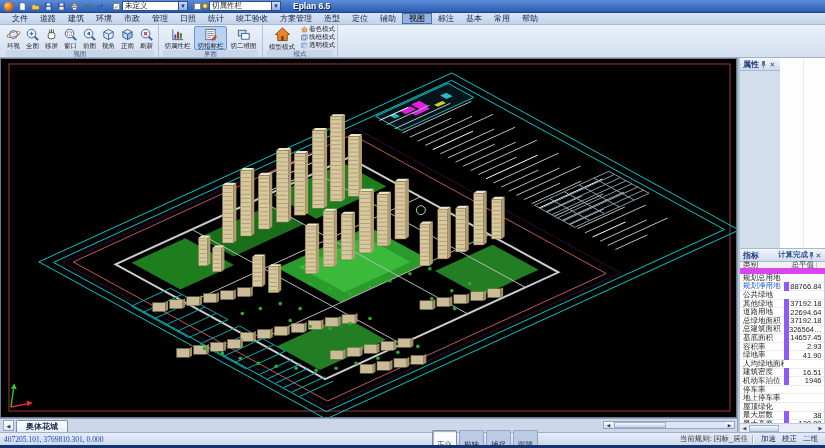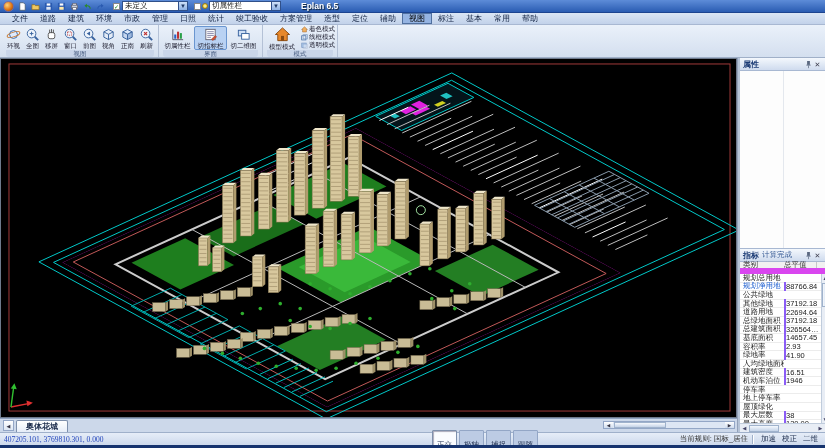--- a/index.html
+++ b/index.html
@@ -10,21 +10,21 @@
 .appicon{width:11px;height:11px;border-radius:50%;background:radial-gradient(circle at 35% 35%,#ffd27a,#e07818 55%,#8a3c08);border:1px solid #7a6a9a;margin-right:3px}
 .qaicons{display:flex;align-items:center;gap:2px;margin-right:5px}
 .qa{width:11px;height:11px;display:flex;align-items:center;justify-content:center;border-radius:2px}
 .qa svg{width:9px;height:9px}
 .combo{height:10px;background:#fff;border:1px solid #30508a;display:flex;align-items:center;font-size:7.5px;color:#222;margin-right:4px}
 .combo .cval{flex:1;padding:0 2px;white-space:nowrap;overflow:hidden}
 .combo .carr{width:9px;height:100%;background:linear-gradient(#cfe0f8,#8fb2e4);border-left:1px solid #30508a;font-size:6px;color:#203a66;text-align:center;line-height:9px}
 .chk{width:7px;height:7px;background:#fff;border:1px solid #888;font-size:6px;line-height:7px;color:#1a8a1a;text-align:center;margin:0 2px}
 .swatch{width:7px;height:7px;background:#fff;border:1px solid #888;margin:0 1px 0 2px}
 .bulb{width:6px;height:6px;border-radius:50%;background:radial-gradient(#fff8b0,#e8c020);border:1px solid #a08010;margin-right:1px}
-.wtitle{color:#fff;font-size:8.5px;font-weight:bold;margin-left:16px;text-shadow:1px 1px 1px #123}
+.wtitle{color:#fff;font-size:8.5px;font-weight:bold;margin-left:8px;text-shadow:1px 1px 1px #123}
 
 .menubar{height:12px;background:linear-gradient(#dbe6f5,#c2d2ea);display:flex;align-items:flex-end;padding-left:6px;border-bottom:1px solid #a8b8d2}
 .mitm{font-size:8px;color:#102040;padding:0 6px;height:11px;line-height:11px;cursor:default}
 .mitm.active{background:#95b4e2;border:1px solid #50709f;line-height:9px;color:#000}
 
 .ribbon{height:33px;background:linear-gradient(#eaf1fa,#d4dfef);display:flex;align-items:stretch;border-bottom:1px solid #a0b0c8;padding-left:2px}
 .rgroup{display:flex;flex-direction:column;border-right:1px solid #b4c1d6;padding:0 2px}
 .rbuttons{height:25px;display:flex;align-items:center}
 .rglabel{height:7px;background:#c9d5e9;border-radius:0 0 3px 3px;font-size:6.5px;line-height:7px;text-align:center;color:#44597e;margin:0 2px}
 .rbtn{width:19px;display:flex;flex-direction:column;align-items:center;justify-content:center;border:1px solid transparent;border-radius:2px;cursor:default}
@@ -47,35 +47,35 @@
 .tabrow{height:14px;background:#ccd8ea;border-top:1px solid #8fa2bf;display:flex;align-items:center;padding-left:3px}
 .tabnav{width:11px;height:11px;margin:0 2px 1px 0;background:linear-gradient(#fff,#dce6f4);border:1px solid #93a6c6;font-size:5px;color:#334;text-align:center;line-height:10px}
 .dtab{height:12px;background:linear-gradient(#ffffff,#e6edf8);border:1px solid #7e90ac;border-bottom:none;border-radius:2px 2px 0 0;padding:0 9px;font-size:8px;font-weight:bold;color:#1c2c4c;display:flex;align-items:center}
 .tabscroll{margin-left:auto;margin-right:2px;margin-bottom:2px;width:132px;height:8px;display:flex;border:1px solid #93a6c6;background:#dde6f4}
 .tsbtn{width:9px;font-size:4.5px;color:#334;text-align:center;line-height:7px;background:linear-gradient(#fff,#cfdcee)}
 .tsthumb{width:52px;background:linear-gradient(#f6f9fd,#c4d3e8);border:1px solid #9fb2cc;margin-left:1px}
 
 .splitter{width:3px;background:#b6c4d8;border-left:1px solid #93a2ba}
 .right{width:85px;display:flex;flex-direction:column;background:#d4dfee}
 .phead{height:13px;background:linear-gradient(#f4f8fd,#cfdbee);border-bottom:1px solid #a8b8d2;display:flex;align-items:center;padding:0 3px;font-size:8px;color:#1a3a74;font-weight:bold;white-space:nowrap}
-.phead .ps{font-weight:normal;color:#365a94;margin-left:3px;font-size:7.5px}
+.phead .ps{font-weight:bold;color:#365a94;margin-left:19px;font-size:7.5px}
 .phead .sp{flex:1}
 .pbtn{width:9px;height:9px;text-align:center;font-size:7px;line-height:9px;color:#445}
-.props{flex:1;display:flex;flex-direction:column}
+.props{flex:1;display:flex;flex-direction:row}
 .pbody{flex:1;background:#fdfdfd;position:relative}
 .pbody:after{content:"";position:absolute;left:50%;top:0;bottom:0;width:1px;background:#e4e8ee}
 .ind{height:184px;display:flex;flex-direction:column;border-top:1px solid #a8b8d2;background:#fff}
 .colhead{display:flex;height:12px;background:#f1f1f1;border-bottom:6px solid #d946ef;font-size:7.5px;color:#333;align-items:center}
 .c1{width:44px;padding-left:3px;white-space:nowrap;overflow:hidden}
-.c2{flex:1;padding-right:2px;white-space:nowrap;overflow:hidden}
+.c2{flex:1;text-align:right;padding-right:2px;white-space:nowrap;overflow:hidden}
 .colhead .sc{width:9px;border-left:1px solid #c6c6c6;height:100%}
 .rows{flex:1;overflow:hidden;display:flex}
 .rlist{flex:1}
 .irow{display:flex;height:8.6px;align-items:center;border-bottom:1px solid #ececec;font-size:7.5px;color:#222}
-.irow .c2{border-left:2px solid #8b5cf6}
+.irow .c2{border-left:5px solid #8b5cf6}
 .hl{color:#1e5fd0}
 .vscroll{width:9px;background:#e8edf5;border-left:1px solid #c0ccdc;display:flex;flex-direction:column;align-items:center;font-size:5px;color:#446}
 .varr{height:8px;line-height:8px}
 .vthumb{width:7px;height:24px;background:linear-gradient(90deg,#f4f8fd,#c4d3e8);border:1px solid #9fb2cc;margin-top:1px}
 .vsp{flex:1}
 .hscroll{height:9px;background:#e8edf5;border-top:1px solid #c0ccdc;display:flex;align-items:center;font-size:5px;color:#446}
 .harr{width:9px;text-align:center}
 .hthumb{height:7px;width:30px;background:linear-gradient(#f4f8fd,#c4d3e8);border:1px solid #9fb2cc}
 .hsp{flex:1}
 

